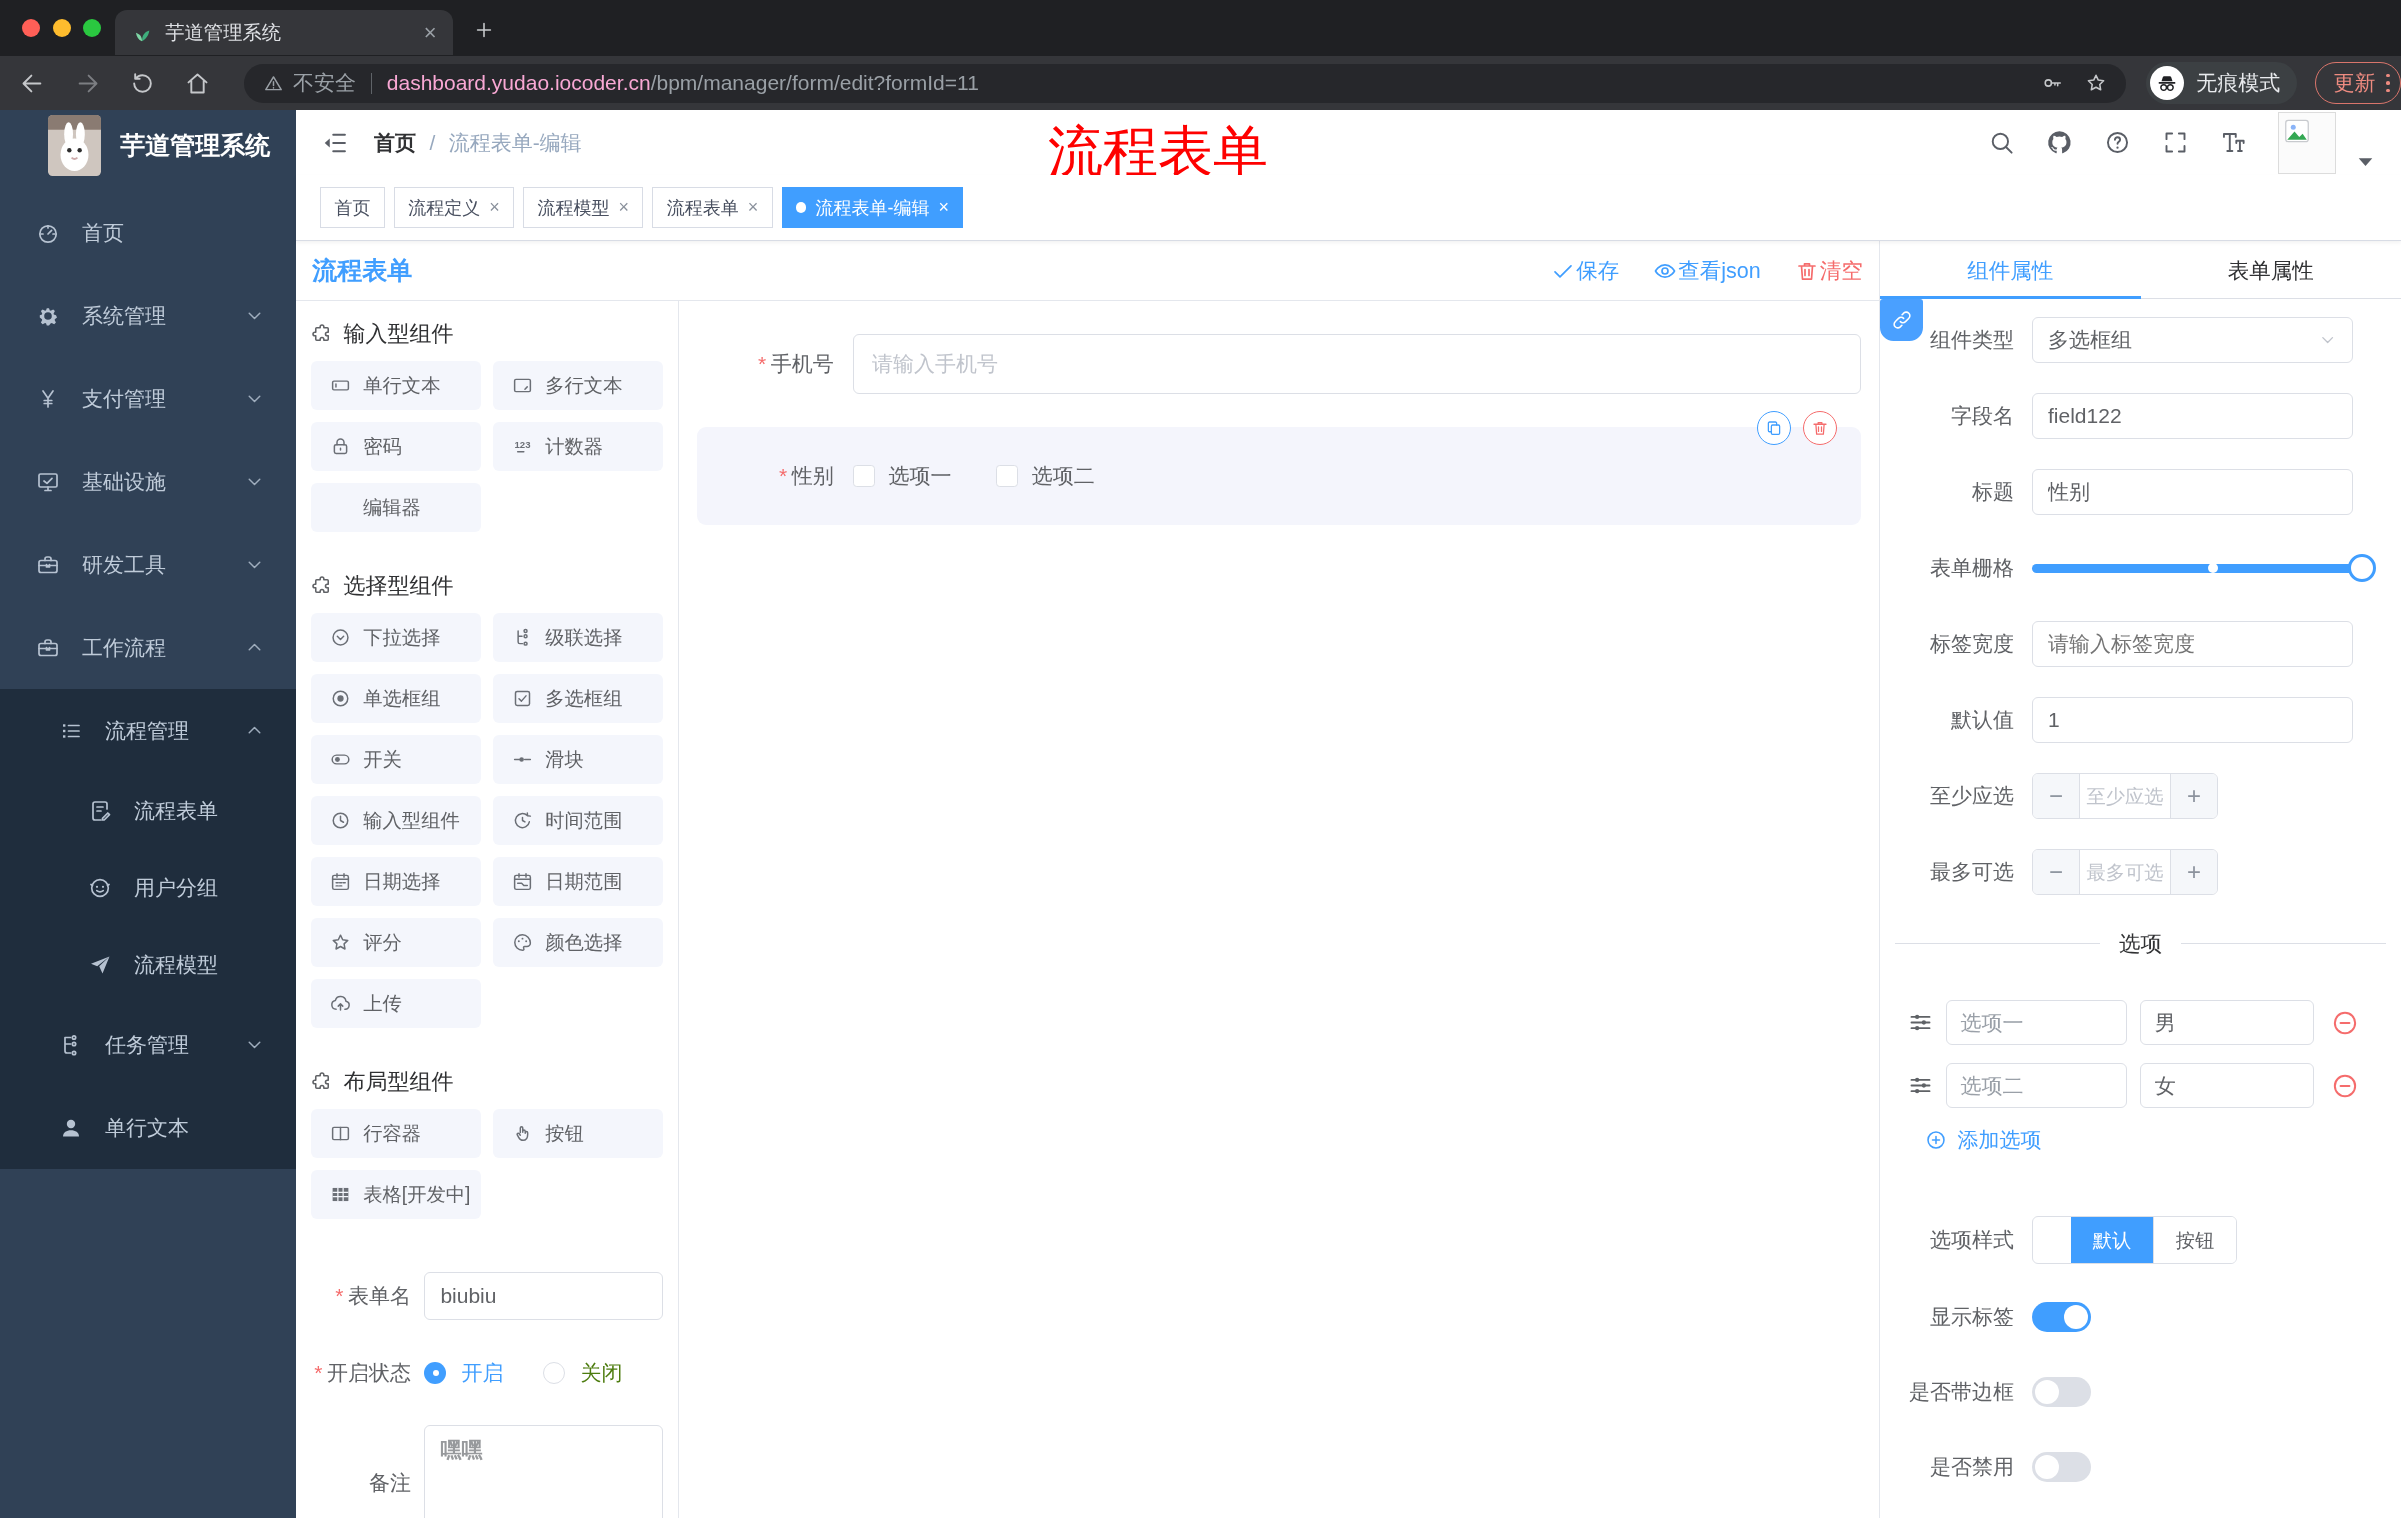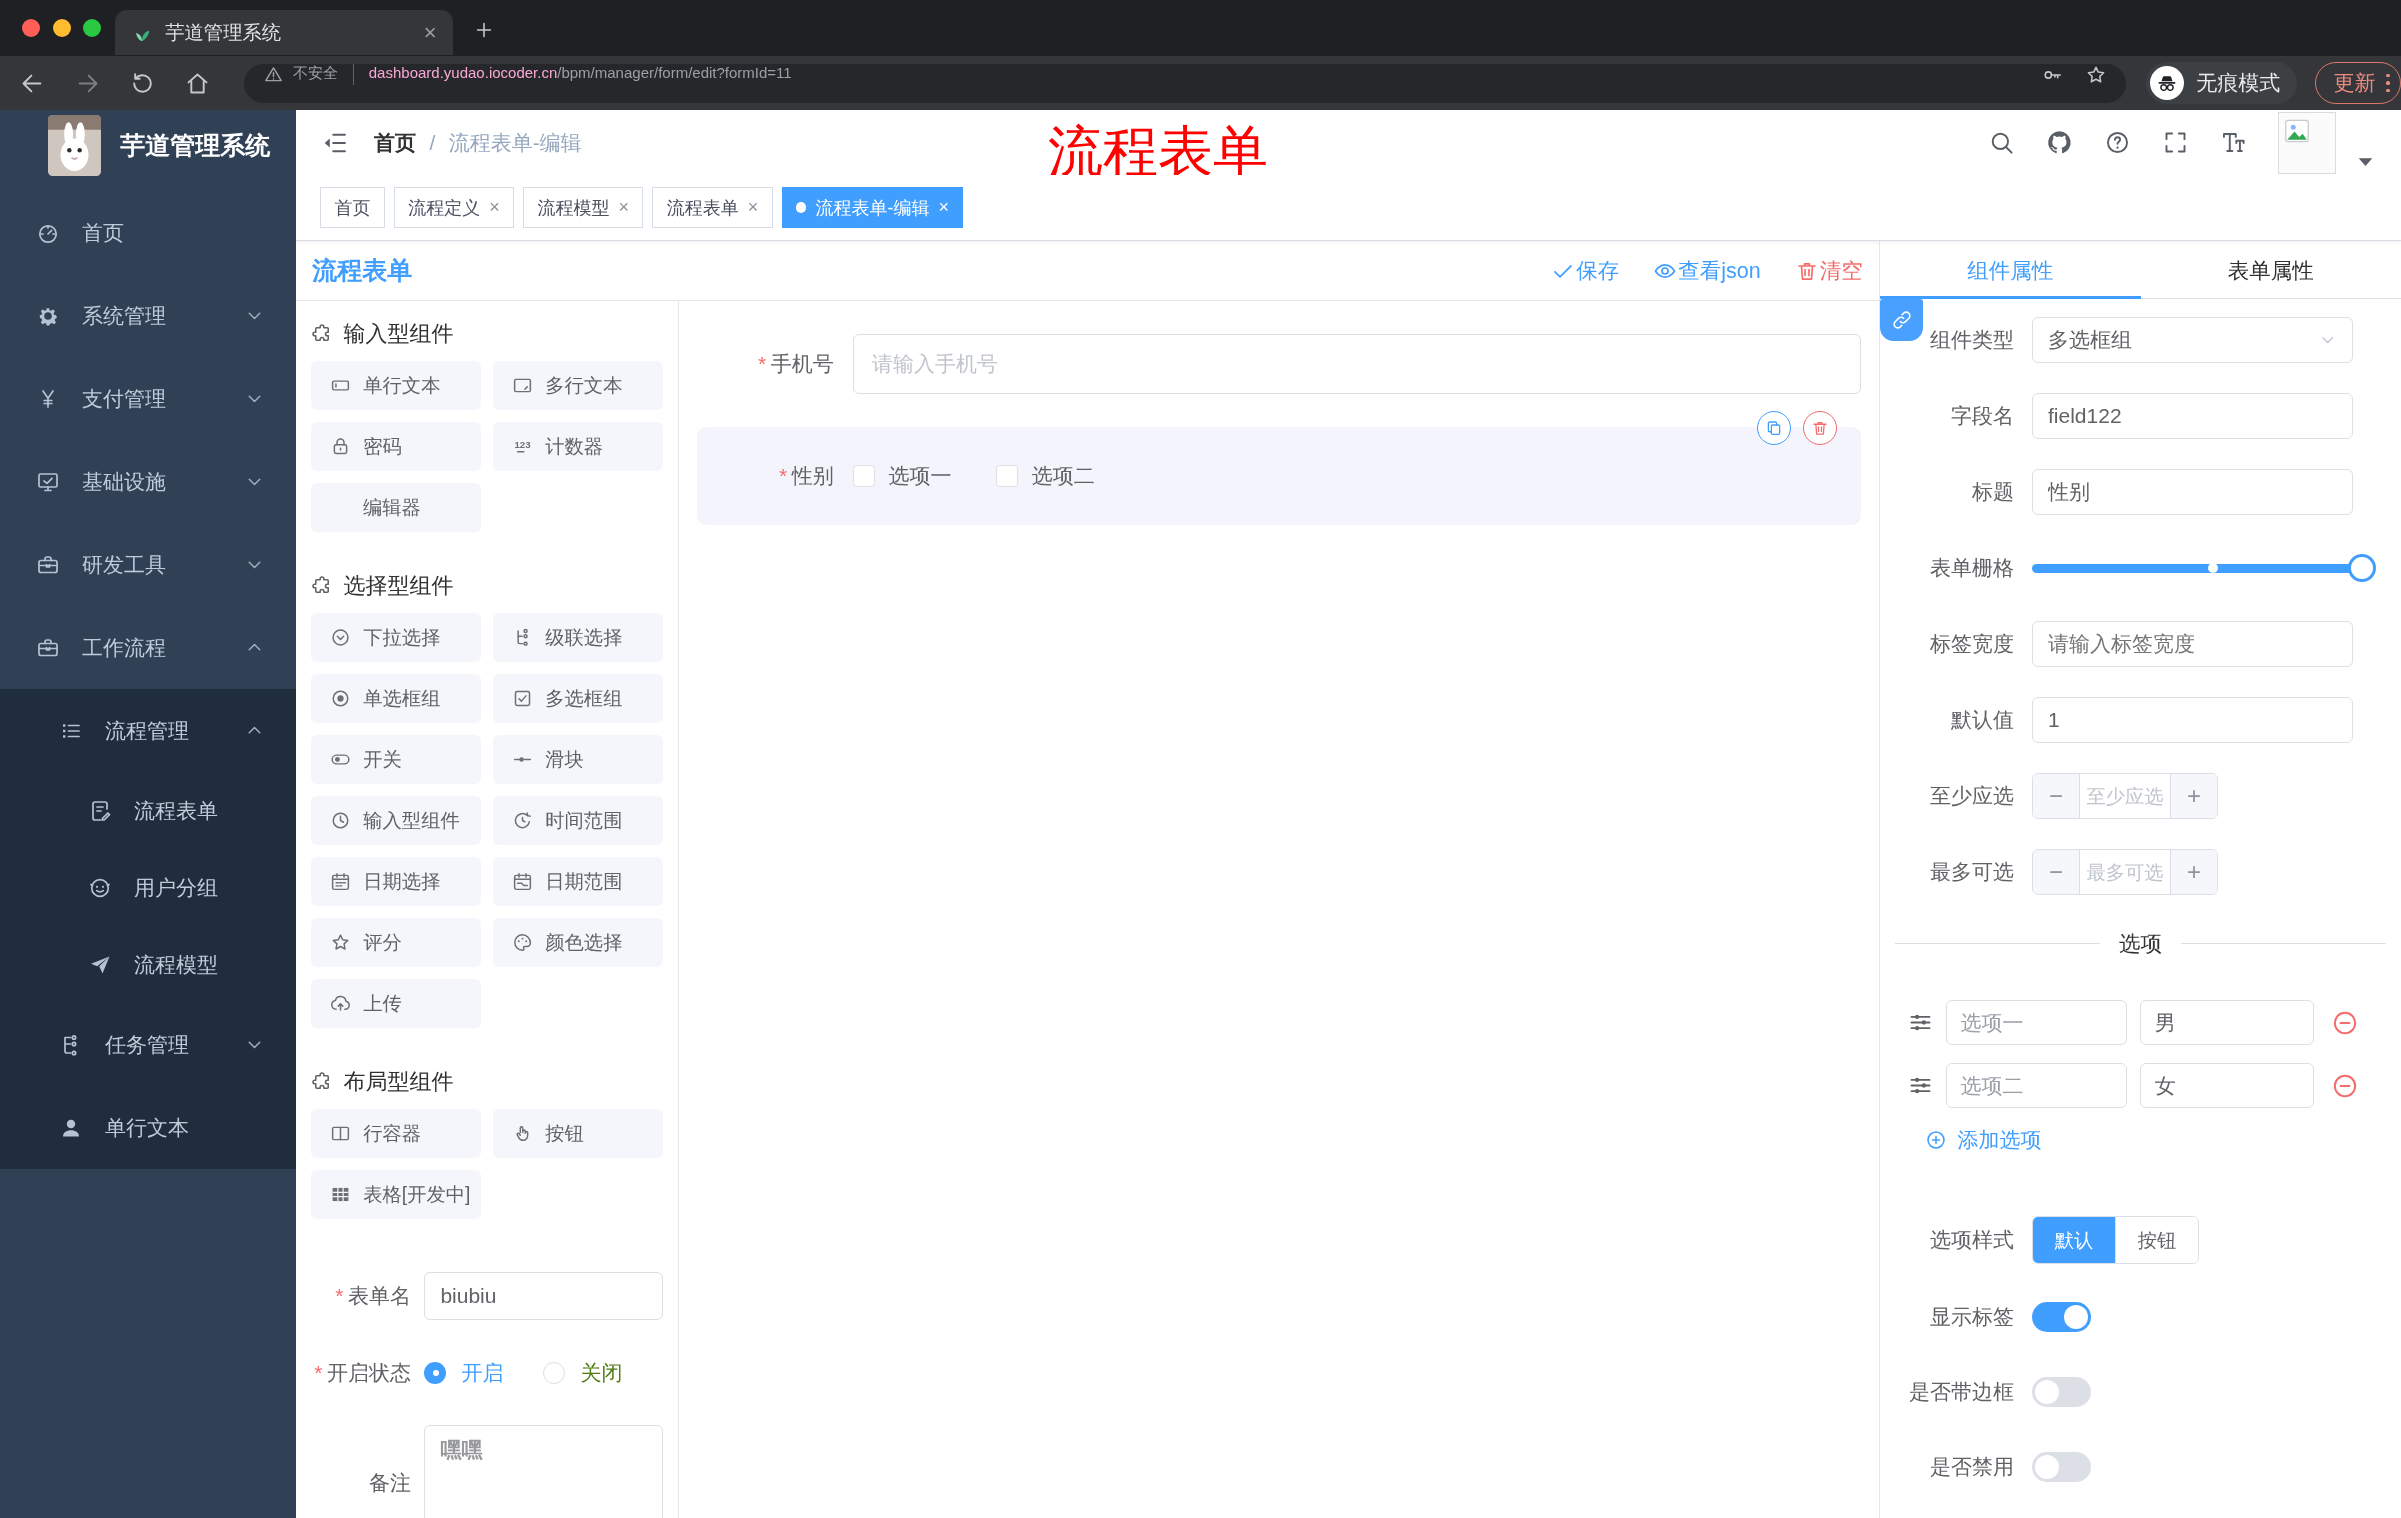--- a/index.html
+++ b/index.html
@@ -16,21 +16,21 @@
   .browser-tab{position:absolute;left:115px;top:10.4px;width:338px;height:45px;background:#35363a;
       border-radius:12px 12px 0 0;display:flex;align-items:center;padding:0 16.3px;box-sizing:border-box;}
   .browser-tab .fav{width:22px;height:22px;margin-right:12px;}
   .browser-tab .t{flex:1;font-size:19.3px;color:#dfe1e5;white-space:nowrap;overflow:hidden;}
   .browser-tab .x{color:#9aa0a6;font-size:22px;line-height:22px;}
   .newtab{position:absolute;left:473px;top:19.3px;width:22px;height:22px;color:#c9cbce;}
   .btoolbar{height:54px;background:#35363a;display:flex;align-items:center;padding-left:19.3px;}
   .nav-ic{width:27px;height:27px;color:#c5c7ca;margin-right:28px;}
   .nav-ic.dim{color:#7c7e82;}
   .omnibox{margin-left:4.5px;width:1899px;height:39px;background:#26272b;border-radius:19.3px;
-      display:flex;align-items:flex-start;padding:0 19.3px;box-sizing:border-box;font-size:15px;color:#9aa0a6;}
+      display:flex;align-items:center;padding:0 19.3px;box-sizing:border-box;font-size:21px;color:#9aa0a6;}
   .omnibox .warn{width:21px;height:21px;margin-right:9px;color:#9aa0a6;}
   .omnibox .sep{width:0.7px;height:21px;background:#5f6368;margin:0 15px;}
   .omnibox .host{color:#f9a8d4;}
   .omnibox .path{color:#9aa0a6;}
   .omnibox .right{margin-left:auto;display:flex;gap:22px;color:#c5c7ca;}
   .omnibox .right .icon{width:22px;height:22px;}
   .incog{margin-left:19.3px;height:42px;background:#3c4043;border-radius:21px;display:flex;
       align-items:center;padding:0 16.3px 0 4.5px;gap:12px;color:#e8eaed;font-size:21px;flex:none;}
   .incog .circ{width:34px;height:34px;border-radius:50%;background:#fff;color:#202124;
       display:flex;align-items:center;justify-content:center;}
@@ -169,21 +169,21 @@
   .orow{display:flex;align-items:center;margin-bottom:18px;padding-left:27px;}
   .orow .handle{width:27px;height:27px;color:#5f6266;flex:none;cursor:grab;}
   .oinput1{width:181px;margin-left:12px;height:45px;border:0.7px solid #dcdfe6;border-radius:6px;font-size:21px;
       color:#9aa0a8;padding:0 13.4px;box-sizing:border-box;}
   .oinput2{width:174px;margin-left:13.4px;height:45px;border:0.7px solid #dcdfe6;border-radius:6px;font-size:21px;
       color:#606266;padding:0 13.4px;box-sizing:border-box;}
   .minus-btn{width:28px;height:28px;margin-left:16.3px;color:#f56c6c;cursor:pointer;}
   .add-opt{display:flex;align-items:center;gap:10.4px;color:#409eff;font-size:21px;margin:9px 0 0 45px;cursor:pointer;}
   .add-opt .icon{width:22px;height:22px;}
   .style-row{margin-top:62px;}
-  .seg{display:flex;height:46px;border:0.7px solid #dcdfe6;border-radius:6px;overflow:hidden;}
+  .seg{display:flex;height:46px;border:0.7px solid #dcdfe6;border-radius:6px;overflow:hidden;padding-left:38px;}
   .seg-opt{width:82px;display:flex;align-items:center;justify-content:center;font-size:19.3px;color:#606266;background:#fff;cursor:pointer;}
   .seg-opt + .seg-opt{border-left:0.7px solid #dcdfe6;}
   .seg-opt.active{background:#409eff;color:#fff;}
   .trow{display:flex;align-items:center;height:33px;margin-bottom:42px;}
   .trow:first-of-type{margin-top:36px;}
   .toggle{width:59px;height:30px;border-radius:15px;position:relative;cursor:pointer;flex:none;}
   .toggle.on{background:#409eff;}
   .toggle.off{background:#dcdfe6;}
   .toggle::after{content:"";position:absolute;top:3px;width:24px;height:24px;border-radius:50%;background:#fff;}
   .toggle.on::after{right:3px;}

